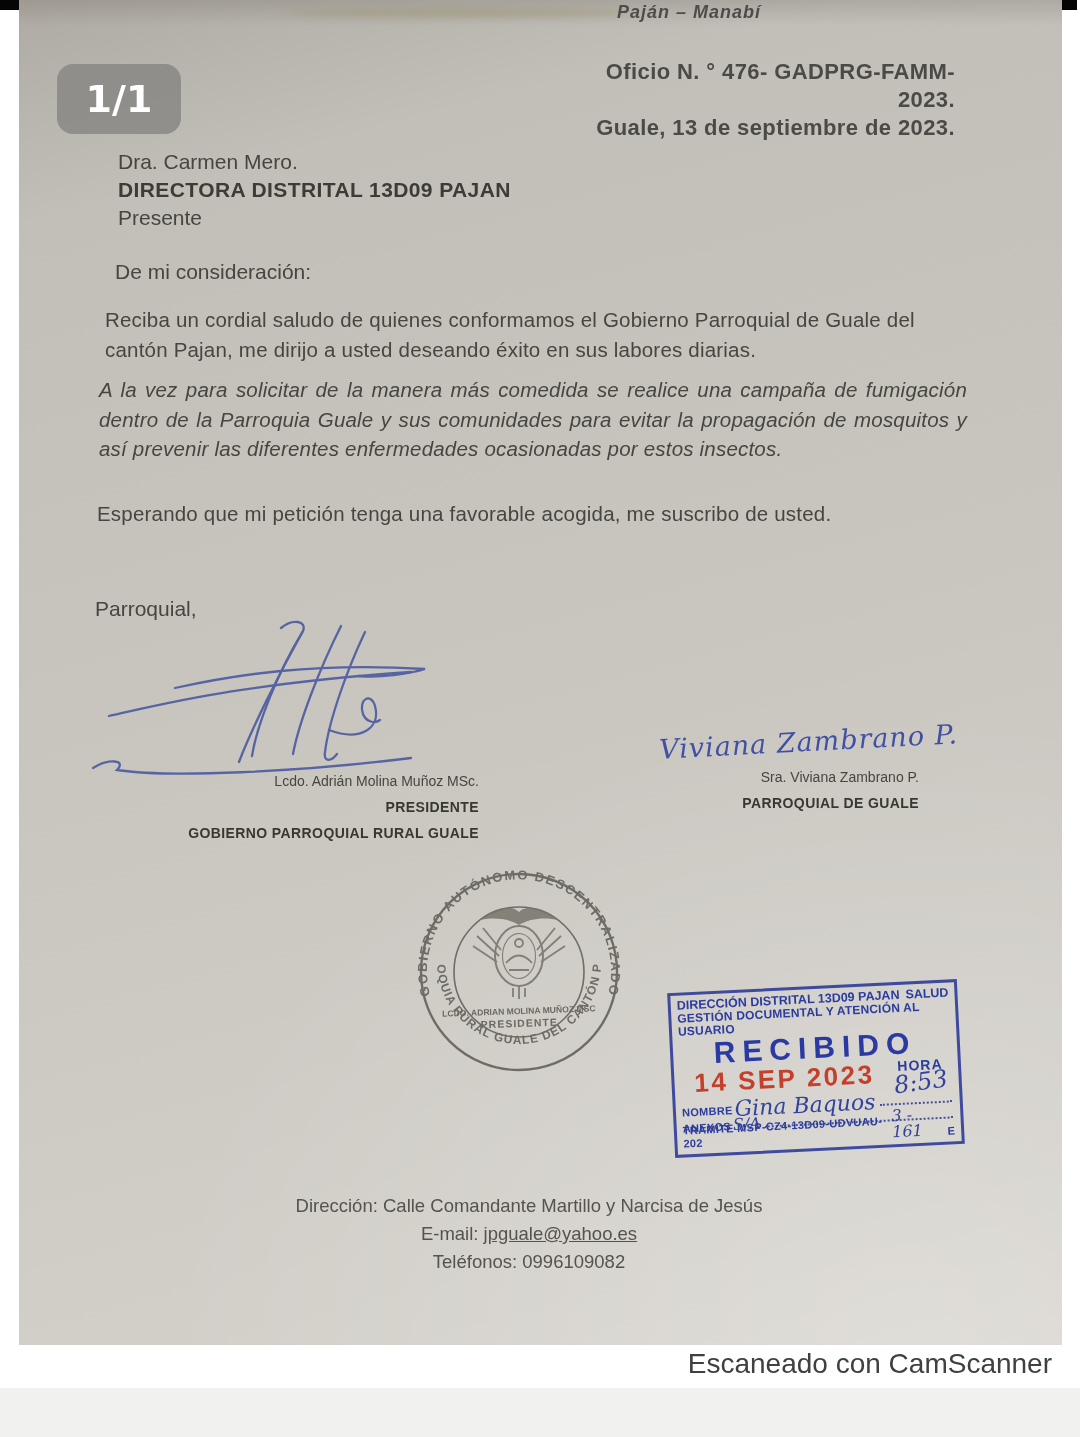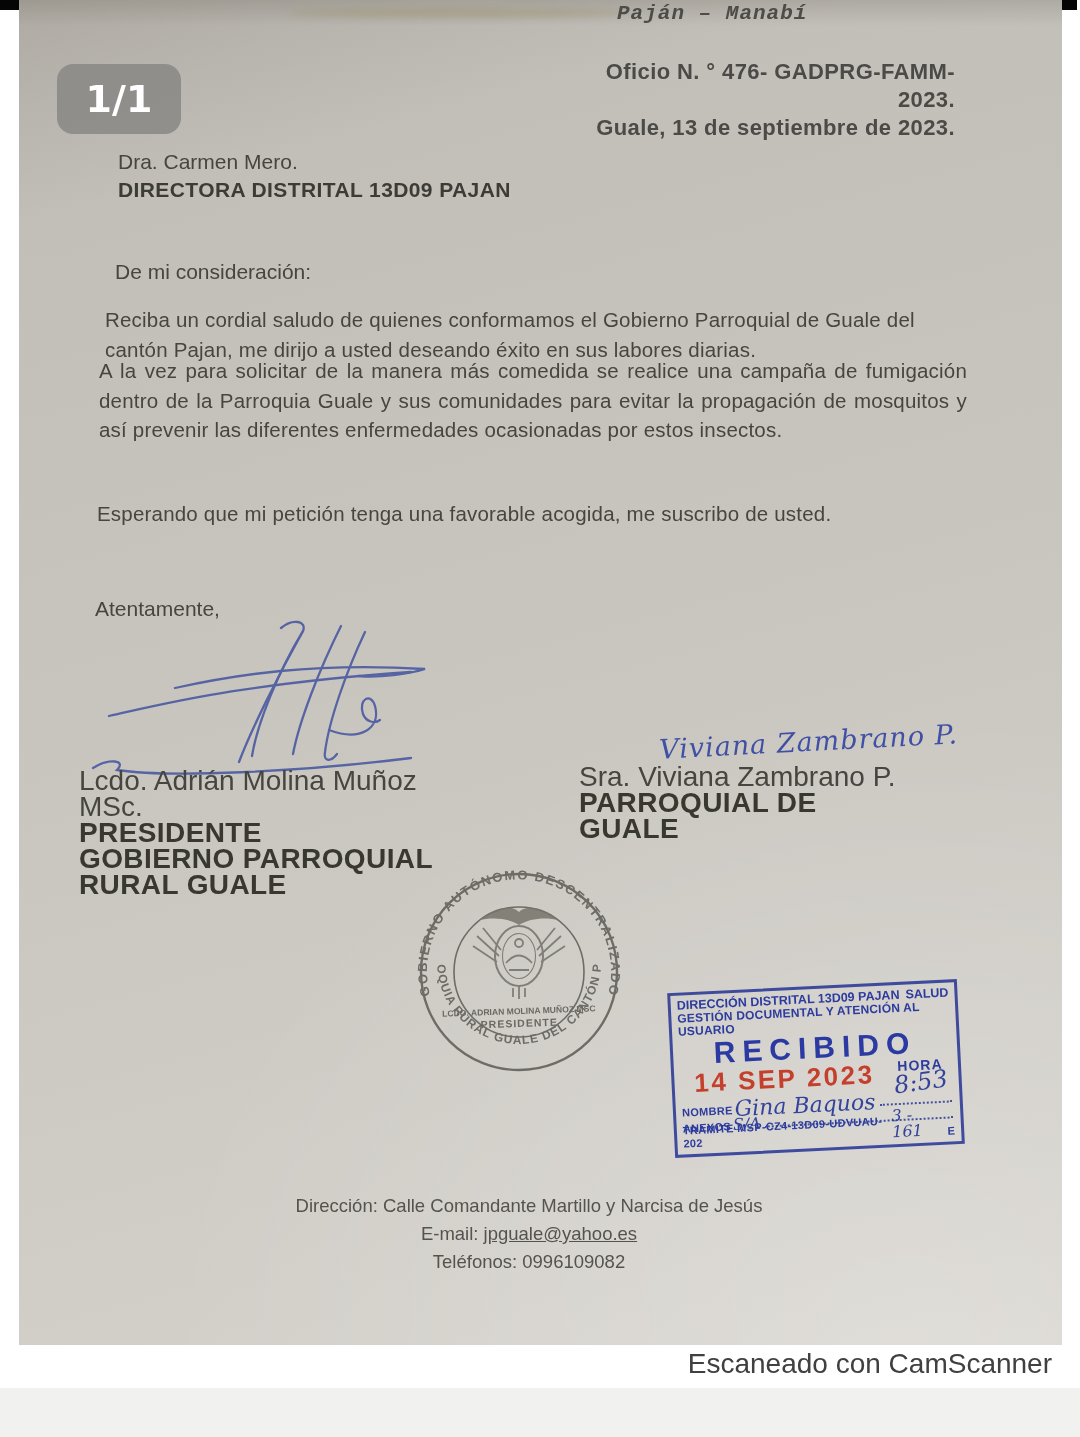--- a/index.html
+++ b/index.html
@@ -18,34 +18,34 @@
         background:rgba(150,140,88,.30);filter:blur(3px);border-radius:50%;}
   
   .page-badge{position:absolute;left:57px;top:64px;width:124px;height:70px;border-radius:16px;
         background:rgba(141,140,137,.95);display:flex;align-items:center;justify-content:center;
         color:#fff;font-family:"DejaVu Sans",sans-serif;font-size:38px;font-weight:600;}
   .credit{position:absolute;right:28px;top:1348px;font-size:28px;color:#404040;}
   .bottom-band{position:absolute;left:0;top:1388px;width:1080px;height:49px;background:#f1f1f0;}
   
   .ink{color:#46453f;}
   .abs{position:absolute;}
-  .script{font-family:Liberation Mono, monospace;font-style:italic;font-weight:bold;
-        font-size:21px;color:#4e4c48;letter-spacing:1px;}
+  .script{font-family:Liberation Sans, sans-serif;font-style:italic;font-weight:bold;
+        font-size:18px;color:#4e4c48;letter-spacing:1px;}
   .oficio{left:540px;top:58px;width:396px;text-align:right;font-weight:bold;font-size:22px;
         color:#4b4a46;line-height:28px;letter-spacing:.4px;}
   .recipient{left:99px;top:148px;font-size:21px;line-height:28px;}
   .recipient .b{font-weight:bold;letter-spacing:.4px;color:#3c3b36;}
   .greeting{left:96px;top:260px;font-size:21px;}
   .para{font-size:20.5px;line-height:29.5px;letter-spacing:.2px;}
   .p1{left:86px;top:305px;width:866px;}
-  .p2{left:80px;top:356px;width:868px;text-align:justify;}
+  .p2{left:80px;top:375px;width:868px;text-align:justify;font-style:italic;}
   .p3{left:78px;top:499px;width:860px;}
   .closing{left:76px;top:597px;font-size:21px;}
   .sig-svg{left:60px;top:612px;}
-  .signer{text-align:left;line-height:26px;font-size:28px;}
+  .signer{text-align:right;line-height:26px;font-size:14px;}
   .signer .b{font-weight:bold;letter-spacing:.4px;color:#39382f;}
   .signer-left{left:60px;top:768px;width:400px;}
   .signer-right{left:560px;top:764px;width:340px;}
   .hand{font-family:"DejaVu Serif",serif;font-style:italic;color:#4050a5;}
   .viviana{left:640px;top:726px;font-size:27px;transform:rotate(-3deg);letter-spacing:1px;}
   
   .footer{left:240px;top:1192px;width:540px;text-align:center;font-size:18.5px;line-height:28px;color:#55534e;}
   .footer a{color:#55534e;text-decoration:underline;}
   
   .seal{left:394px;top:866px;opacity:.88;}
@@ -83,29 +83,30 @@
     <div class="abs script" style="left:598px;top:2px;">Paján – Manabí</div>
 
     <div class="abs oficio">
       <div>Oficio N. ° 476- GADPRG-FAMM-2023.</div>
       <div>Guale, 13 de septiembre de 2023.</div>
     </div>
 
     <div class="abs recipient ink">
       <div>Dra. Carmen Mero.</div>
       <div class="b">DIRECTORA DISTRITAL 13D09 PAJAN</div>
+      <div>Presente</div>
     </div>
 
     <div class="abs greeting ink">De mi consideración:</div>
 
     <div class="abs para p1 ink">Reciba un cordial saludo de quienes conformamos el Gobierno Parroquial de Guale del cantón Pajan, me dirijo a usted deseando éxito en sus labores diarias.</div>
     <div class="abs para p2 ink">A la vez para solicitar de la manera más comedida se realice una campaña de fumigación dentro de la Parroquia Guale y sus comunidades para evitar la propagación de mosquitos y así prevenir las diferentes enfermedades ocasionadas por estos insectos.</div>
     <div class="abs para p3 ink">Esperando que mi petición tenga una favorable acogida, me suscribo de usted.</div>
 
-    <div class="abs closing ink">Atentamente,</div>
+    <div class="abs closing ink">Parroquial,</div>
 
     <svg class="abs sig-svg" width="360" height="168" viewBox="0 0 360 168">
       <g fill="none" stroke="#44549f" stroke-width="2.3" stroke-linecap="round" opacity=".85">
         <path d="M30,104 C85,92 160,72 332,60"></path>
         <path d="M96,76 C155,63 235,50 346,57 C330,62 300,66 280,64"></path>
         <path d="M202,16 C214,6 228,9 224,19 C200,62 172,118 160,150"></path>
         <path d="M224,19 C200,58 178,112 173,144"></path>
         <path d="M262,14 C240,58 220,110 214,142"></path>
         <path d="M286,20 C268,58 250,108 246,140 C244,150 252,150 258,142"></path>
         <path d="M250,118 C282,130 302,116 296,94 C292,80 279,87 284,102 C287,110 296,112 301,108"></path>

